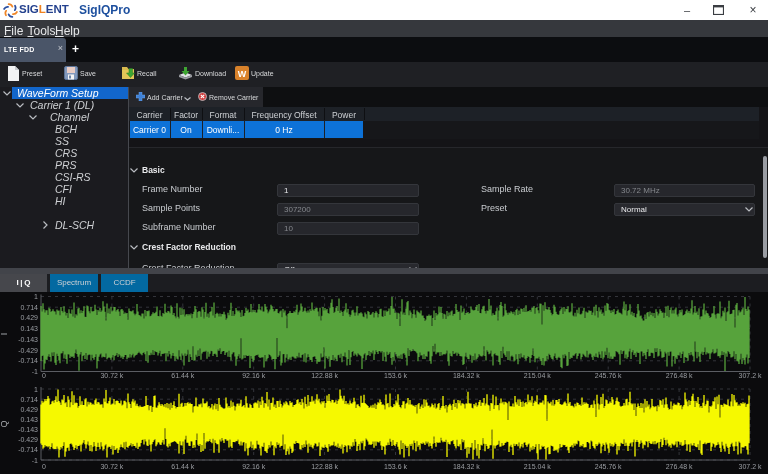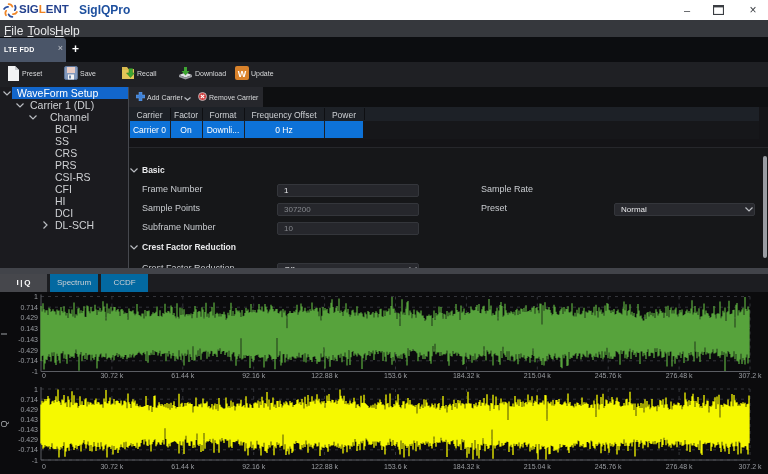--- a/index.html
+++ b/index.html
@@ -19,21 +19,21 @@
 
 .tabstrip { left:0;top:37px;width:768px;height:25px;background:#0c0d10; }
 .tab1 { left:0;top:38px;width:66px;height:24px;background:#4a5568;border-radius:0 3px 0 0; }
 .tab1 .t { position:absolute;left:4px;top:8px;font-size:7px;font-weight:bold;color:#fff;letter-spacing:0.2px; }
 .tab1 .x { position:absolute;right:3px;top:5px;font-size:9px;color:#c3c7cd; }
 .plus { left:72px;top:42px;font-size:12px;font-weight:bold;color:#fff; }
 
 .toolbar { left:0;top:62px;width:768px;height:25px;background:#1f2024; }
 .tlabel { top:8px;font-size:7px;color:#d9dadc; }
 
-.tree { left:0;top:87px;width:128px;height:181px;background:#1b1b1f; }
+.tree { left:0;top:87px;width:128px;height:181px;background:#1b1b1f;font-style:italic; }
 .vline { left:128px;top:87px;width:1px;height:181px;background:#46484e; }
 .trow { left:0;width:128px;height:12px;font-size:10.5px;color:#cfd1d4;line-height:12px; }
 .tsel { left:12px;top:0px;width:116px;height:12px;background:#1266cb; }
 
 .main { left:129px;top:87px;width:639px;height:181px;background:#141417;overflow:hidden; }
 .btnbar { left:0;top:0;width:134px;height:20px;background:#26272c; }
 .hdr { left:0;top:20px;width:630px;height:14px;background:#1d2127; }
 .hcell { top:22.5px;font-size:8.5px;color:#ced1d5;text-align:center; }
 .hsep { top:21px;width:1px;height:12px;background:#0e0f12; }
 .drow { left:1px;top:34px;width:233px;height:17px;background:#0d72d8; }
@@ -130,21 +130,20 @@
       <polyline points="0.5,0.5 4,4 7.5,0.5" class="chev"></polyline>
     </svg>
     <div class="a trow" style="left:50px;top:24px;">Channel</div>
     <div class="a trow" style="left:55px;top:36px;">BCH</div>
     <div class="a trow" style="left:55px;top:48px;">SS</div>
     <div class="a trow" style="left:55px;top:60px;">CRS</div>
     <div class="a trow" style="left:55px;top:72px;">PRS</div>
     <div class="a trow" style="left:55px;top:84px;">CSI-RS</div>
     <div class="a trow" style="left:55px;top:96px;">CFI</div>
     <div class="a trow" style="left:55px;top:108px;">HI</div>
-    <div class="a trow" style="left:55px;top:120px;">DCI</div>
     <svg class="a" style="left:43px;top:134px" width="5" height="8">
       <polyline points="0.5,0.5 4,4 0.5,7.5" class="chev"></polyline>
     </svg>
     <div class="a trow" style="left:55px;top:132px;">DL-SCH</div>
   </div>
 <div class="a vline"></div>
 <div class="a main">
     <div class="a" style="left:0;top:0;width:639px;height:20px;background:#0e0f11"></div>
     <div class="a" style="left:0;top:34px;width:630px;height:18px;background:#16171a"></div>
     <div class="a" style="left:0;top:60px;width:639px;height:121px;background:#161719"></div>
@@ -187,20 +186,21 @@
       <polyline points="0.5,0.5 4,4 7.5,0.5" class="chev"></polyline>
     </svg>
     <div class="a sect" style="left:13px;top:78px">Basic</div>
     <div class="a flabel" style="left:13px;top:97px">Frame Number</div>
     <div class="a fbox en" style="left:148px;top:97px;width:142px">1</div>
     <div class="a flabel" style="left:13px;top:116px">Sample Points</div>
     <div class="a fbox" style="left:148px;top:116px;width:142px">307200</div>
     <div class="a flabel" style="left:13px;top:135px">Subframe Number</div>
     <div class="a fbox" style="left:148px;top:135px;width:142px">10</div>
     <div class="a flabel" style="left:352px;top:97px">Sample Rate</div>
+    <div class="a fbox" style="left:485px;top:97px;width:141px">30.72 MHz</div>
     <div class="a flabel" style="left:352px;top:116px">Preset</div>
     <div class="a fbox en dd" style="left:485px;top:116px;width:141px">Normal</div>
     <svg class="a" style="left:616px;top:120px" width="8" height="5">
       <polyline points="0.5,0.5 4,4 7.5,0.5" class="chev"></polyline>
     </svg>
     <svg class="a" style="left:1px;top:158px" width="8" height="5">
       <polyline points="0.5,0.5 4,4 7.5,0.5" class="chev"></polyline>
     </svg>
     <div class="a sect" style="left:13px;top:155px">Crest Factor Reduction</div>
     <div class="a flabel" style="left:13px;top:176px">Crest Factor Reduction</div>

